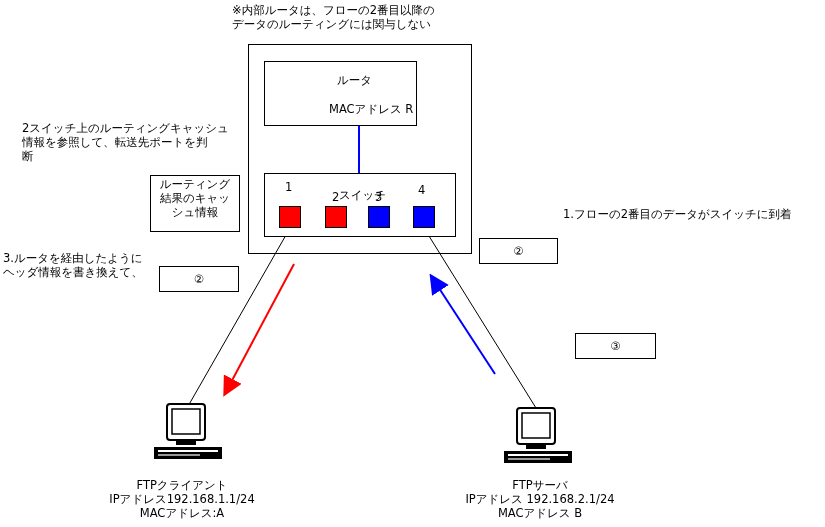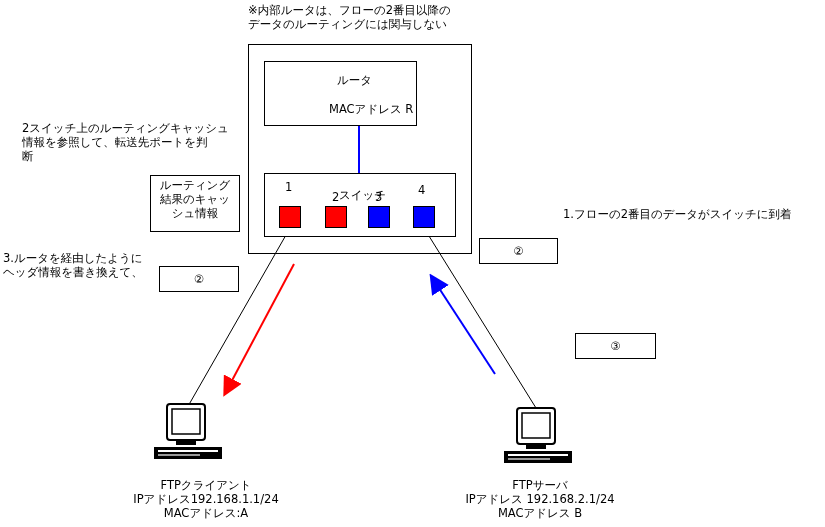--- a/index.html
+++ b/index.html
@@ -24,21 +24,21 @@
       <path d="M0,0 L10,5 L0,10 Z" fill="#0000ff"></path>
     </marker>
   </defs>
   <line x1="359" y1="126" x2="359" y2="173" stroke="#0000ff" stroke-width="2"></line>
   <line x1="290" y1="228" x2="187" y2="408" stroke="#000" stroke-width="1"></line>
   <line x1="424" y1="228" x2="536" y2="408" stroke="#000" stroke-width="1"></line>
   <line x1="294" y1="264" x2="228" y2="388" stroke="#ff0000" stroke-width="2" marker-end="url(#arrowRed)"></line>
   <line x1="495" y1="374" x2="435" y2="282" stroke="#0000ff" stroke-width="2" marker-end="url(#arrowBlue)"></line>
 </svg>
 
-<div class="txt" style="left:232px; top:3px;margin-left:16px;">
+<div class="txt" style="left:232px; top:3px;">
   <div>※内部ルータは、フローの2番目以降の</div>
   <div>データのルーティングには関与しない</div>
 </div>
 
 <div class="box" style="left:248px; top:44px; width:224px; height:210px; background:transparent;"></div>
 
 <div class="box" style="left:264px; top:61px; width:153px; height:65px;">
   <div class="txt" style="left:72px; top:11px;">ルータ</div>
   <div class="txt" style="left:64px; top:40px;">MACアドレス R</div>
 </div>
@@ -54,21 +54,21 @@
   <div class="port" style="left:103px; top:32px; background:#0000ff;"></div>
   <div class="port" style="left:148px; top:32px; background:#0000ff;"></div>
 </div>
 
 <div class="txt" style="left:22px; top:121px;">
   <div>2スイッチ上のルーティングキャッシュ</div>
   <div>情報を参照して、転送先ポートを判</div>
   <div>断</div>
 </div>
 
-<div class="box center" style="left:150px; top:175px; width:90px; height:57px; padding-top:2px;">
+<div class="box center" style="left:150px; top:175px; width:90px; height:57px; padding-top:2px;font-family:Liberation Mono, monospace;">
   <div class="txt" style="position:static;">ルーティング</div>
   <div class="txt" style="position:static;">結果のキャッ</div>
   <div class="txt" style="position:static;">シュ情報</div>
 </div>
 
 <div class="txt" style="left:563px; top:207px;">1.フローの2番目のデータがスイッチに到着</div>
 
 <div class="txt" style="left:3px; top:251px;">
   <div>3.ルータを経由したように</div>
   <div>ヘッダ情報を書き換えて、</div>
@@ -79,21 +79,21 @@
 <div class="box center" style="left:575px; top:333px; width:81px; height:26px; line-height:24px;">③</div>
 
 <svg class="abs" style="left:150px; top:402px;" width="80" height="60" viewBox="0 0 80 60">
   <rect x="17" y="2" width="38" height="36" rx="3" fill="#fff" stroke="#000" stroke-width="2"></rect>
   <rect x="22" y="7" width="28" height="25" fill="#fff" stroke="#000" stroke-width="1.5"></rect>
   <rect x="26" y="38" width="20" height="5" fill="#000"></rect>
   <rect x="4" y="45" width="68" height="12" fill="#000"></rect>
   <rect x="8" y="48" width="60" height="2" fill="#fff"></rect>
   <rect x="8" y="52" width="42" height="2" fill="#fff" opacity="0.6"></rect>
 </svg>
-<div class="txt center" style="left:116px; top:478px; width:180px;">
+<div class="txt center" style="left:92px; top:478px; width:180px;">
   <div>FTPクライアント</div>
   <div>IPアドレス192.168.1.1/24</div>
   <div>MACアドレス:A</div>
 </div>
 
 <svg class="abs" style="left:500px; top:406px;" width="80" height="60" viewBox="0 0 80 60">
   <rect x="17" y="2" width="38" height="36" rx="3" fill="#fff" stroke="#000" stroke-width="2"></rect>
   <rect x="22" y="7" width="28" height="25" fill="#fff" stroke="#000" stroke-width="1.5"></rect>
   <rect x="26" y="38" width="20" height="5" fill="#000"></rect>
   <rect x="4" y="45" width="68" height="12" fill="#000"></rect>

